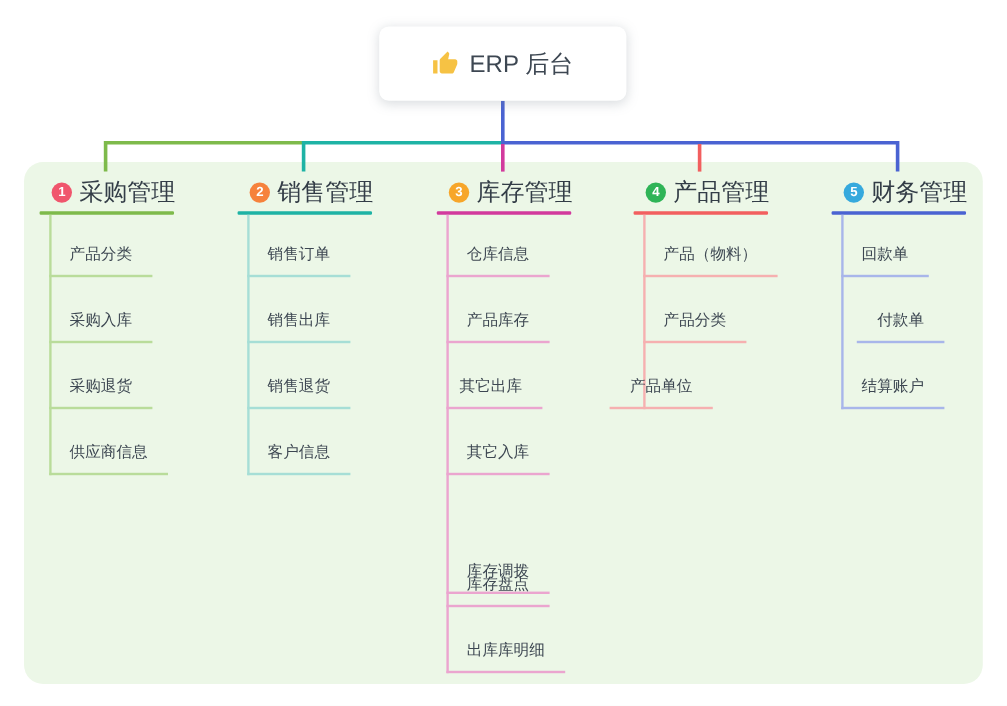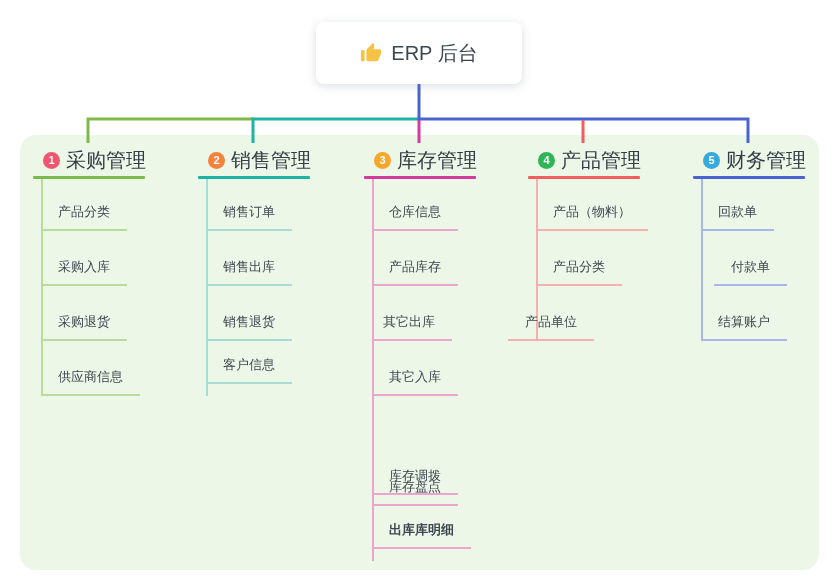--- a/index.html
+++ b/index.html
@@ -77,36 +77,36 @@
       <div class="branch">
         <div class="branch-header" style="left: 208px; top: 150px;">
           <span class="badge" style="background: rgb(246, 130, 60);">2</span>
           <span class="branch-label">销售管理</span>
         </div>
         <div class="branch-underline" style="left: 198px; top: 176px; width: 112px; background: rgb(30, 179, 165);"></div>
         <div class="branch-rail" style="left: 206px; top: 179px; height: 217px; background: rgb(166, 222, 214);"></div>
         <div class="sub-item" style="left: 206px; top: 203px; border-bottom-color: rgb(166, 222, 214);">销售订单</div>
         <div class="sub-item" style="left: 206px; top: 258px; border-bottom-color: rgb(166, 222, 214);">销售出库</div>
         <div class="sub-item" style="left: 206px; top: 313px; border-bottom-color: rgb(166, 222, 214);">销售退货</div>
-        <div class="sub-item" style="left: 206px; top: 356px; border-bottom-color: rgb(166, 222, 214);">客户信息</div>
+        <div class="sub-item" style="left: 206px; top: 368px; border-bottom-color: rgb(166, 222, 214);">客户信息</div>
       </div>
       <div class="branch">
         <div class="branch-header" style="left: 374px; top: 150px;">
           <span class="badge" style="background: rgb(247, 166, 42);">3</span>
           <span class="branch-label">库存管理</span>
         </div>
         <div class="branch-underline" style="left: 364px; top: 176px; width: 112px; background: rgb(210, 58, 157);"></div>
         <div class="branch-rail" style="left: 372px; top: 179px; height: 382px; background: rgb(235, 165, 207);"></div>
         <div class="sub-item" style="left: 372px; top: 203px; border-bottom-color: rgb(235, 165, 207);">仓库信息</div>
         <div class="sub-item" style="left: 372px; top: 258px; border-bottom-color: rgb(235, 165, 207); text-align: right;">产品库存</div>
         <div class="sub-item" style="left: 372px; top: 313px; border-bottom-color: rgb(235, 165, 207); padding-left: 11px;">其它出库</div>
         <div class="sub-item" style="left: 372px; top: 368px; border-bottom-color: rgb(235, 165, 207);">其它入库</div>
         <div class="sub-item" style="left: 372px; top: 423px; border-bottom-color: rgb(235, 165, 207); margin-top: 44px;">库存调拨</div>
         <div class="sub-item" style="left: 372px; top: 478px; border-bottom-color: rgb(235, 165, 207);">库存盘点</div>
-        <div class="sub-item" style="left: 372px; top: 521px; border-bottom-color: rgb(235, 165, 207); font-weight: bold;">出库库明细</div>
+        <div class="sub-item" style="left: 372px; top: 533px; border-bottom-color: rgb(235, 165, 207);">出库库明细</div>
       </div>
       <div class="branch">
         <div class="branch-header" style="left: 538px; top: 150px;">
           <span class="badge" style="background: rgb(47, 180, 87);">4</span>
           <span class="branch-label">产品管理</span>
         </div>
         <div class="branch-underline" style="left: 528px; top: 176px; width: 112px; background: rgb(242, 95, 95);"></div>
         <div class="branch-rail" style="left: 536px; top: 179px; height: 162px; background: rgb(246, 176, 176);"></div>
         <div class="sub-item" style="left: 536px; top: 203px; border-bottom-color: rgb(246, 176, 176);">产品（物料）</div>
         <div class="sub-item" style="left: 536px; top: 258px; border-bottom-color: rgb(246, 176, 176);">产品分类</div>

